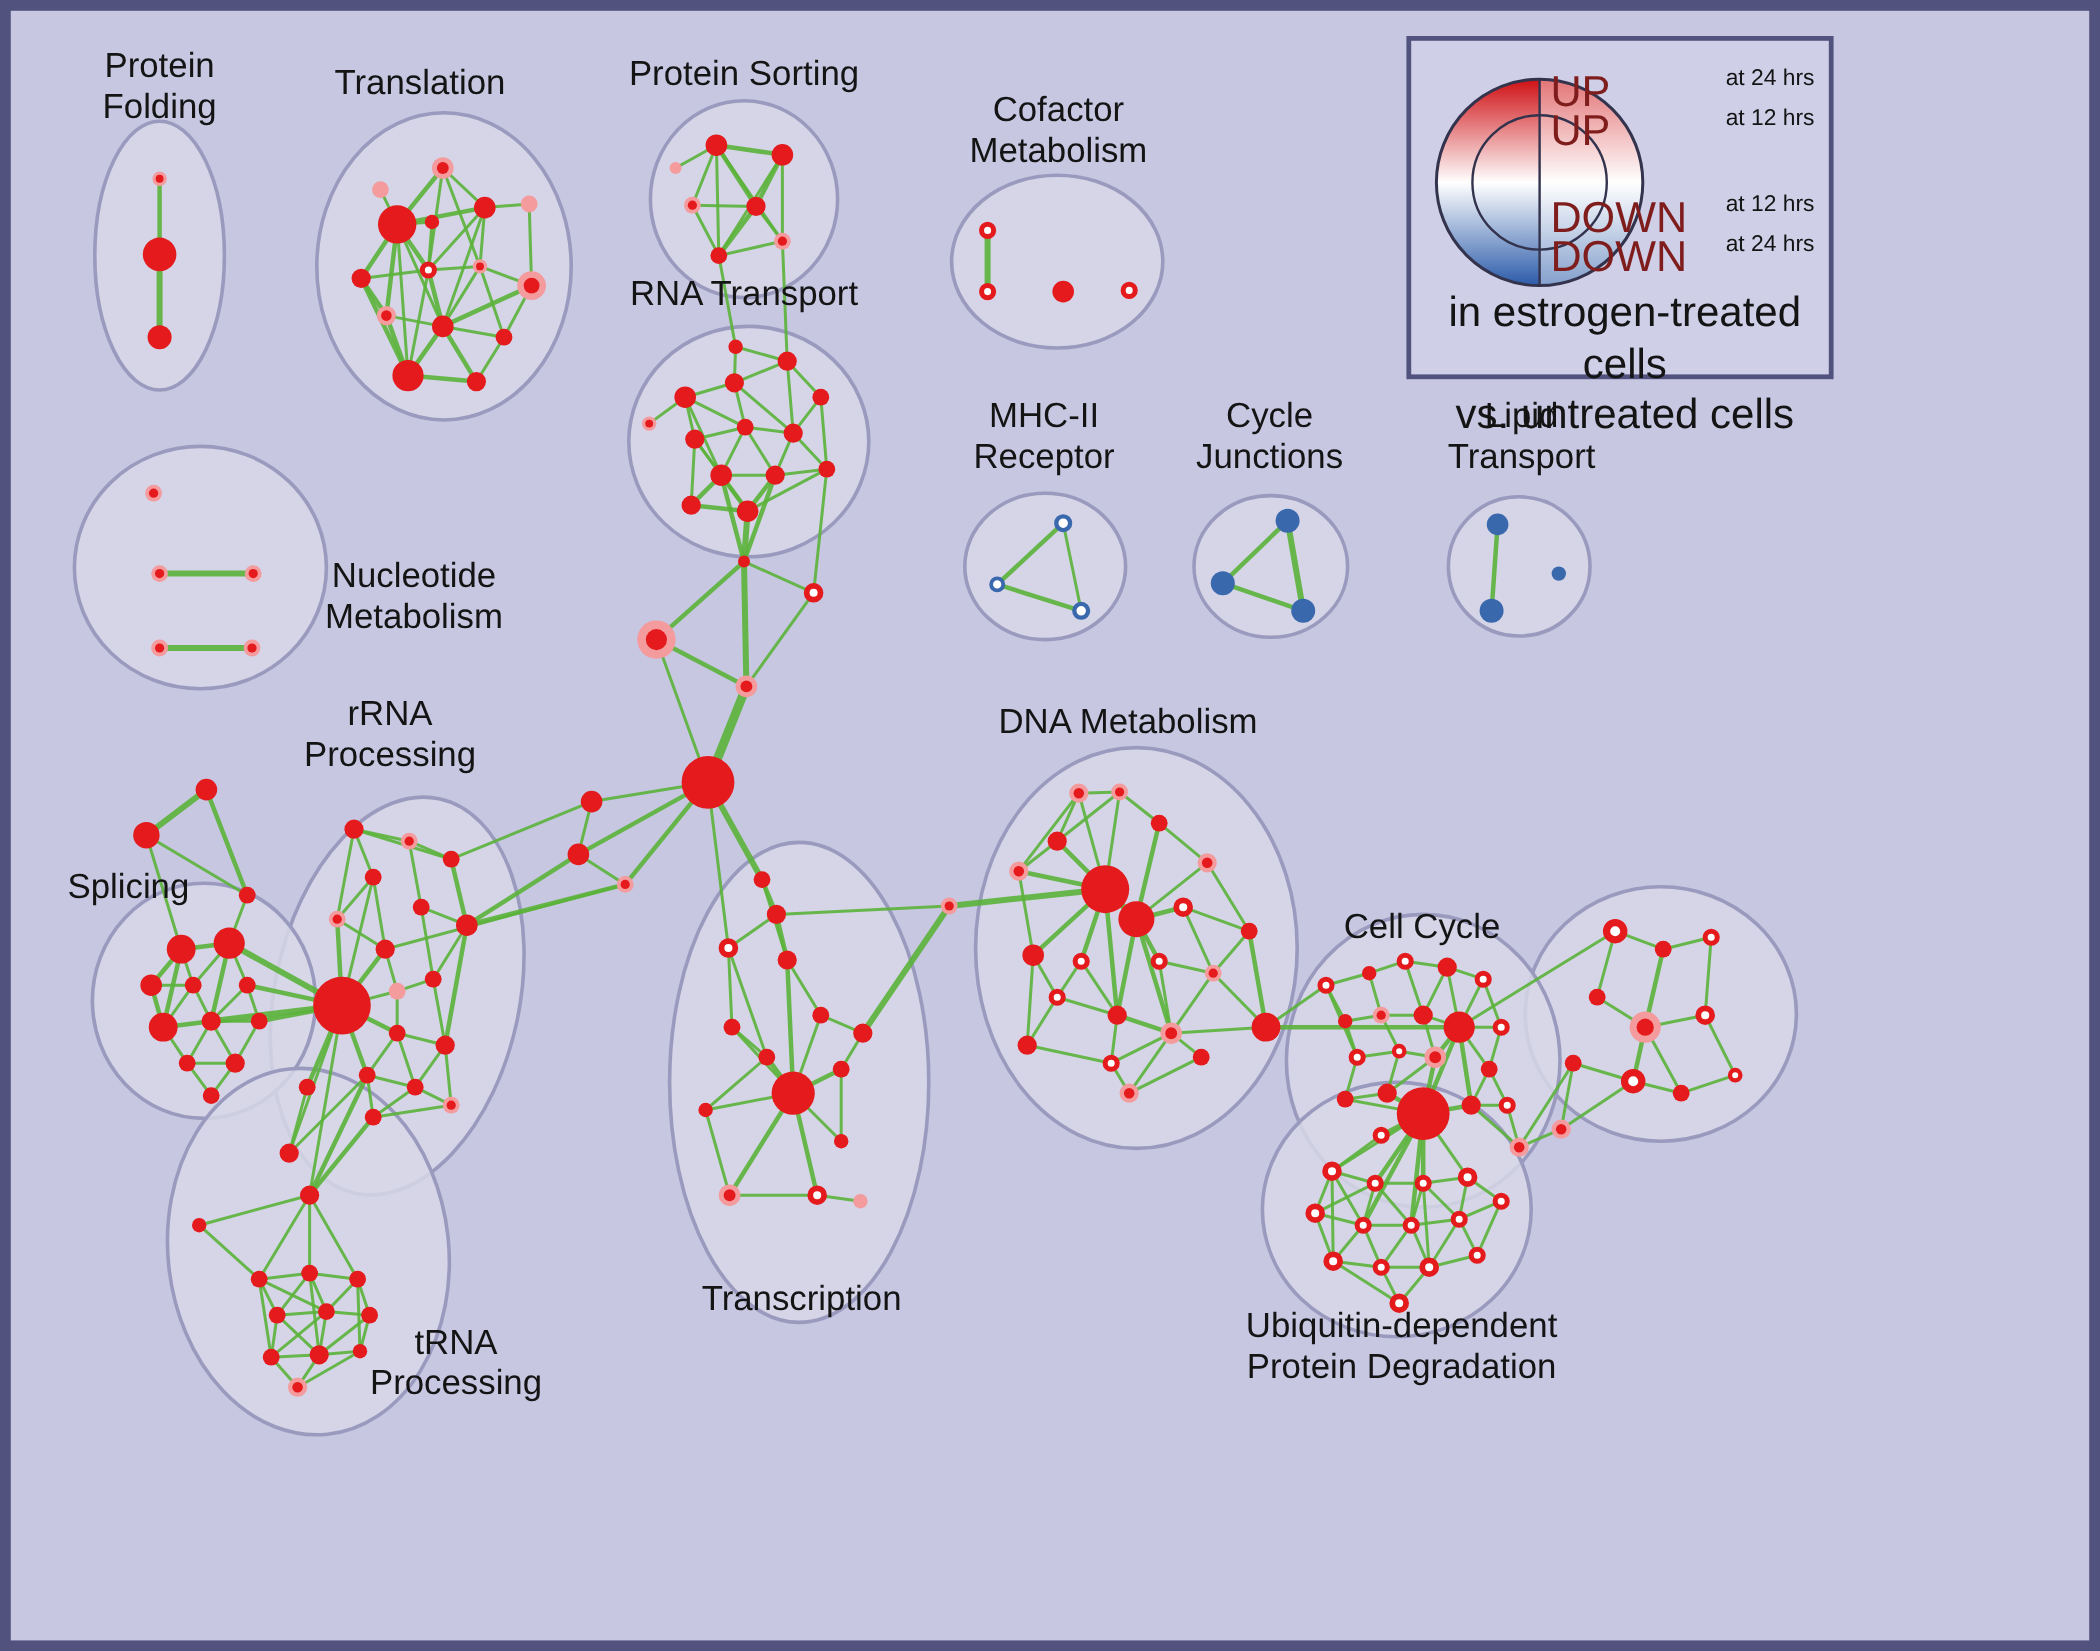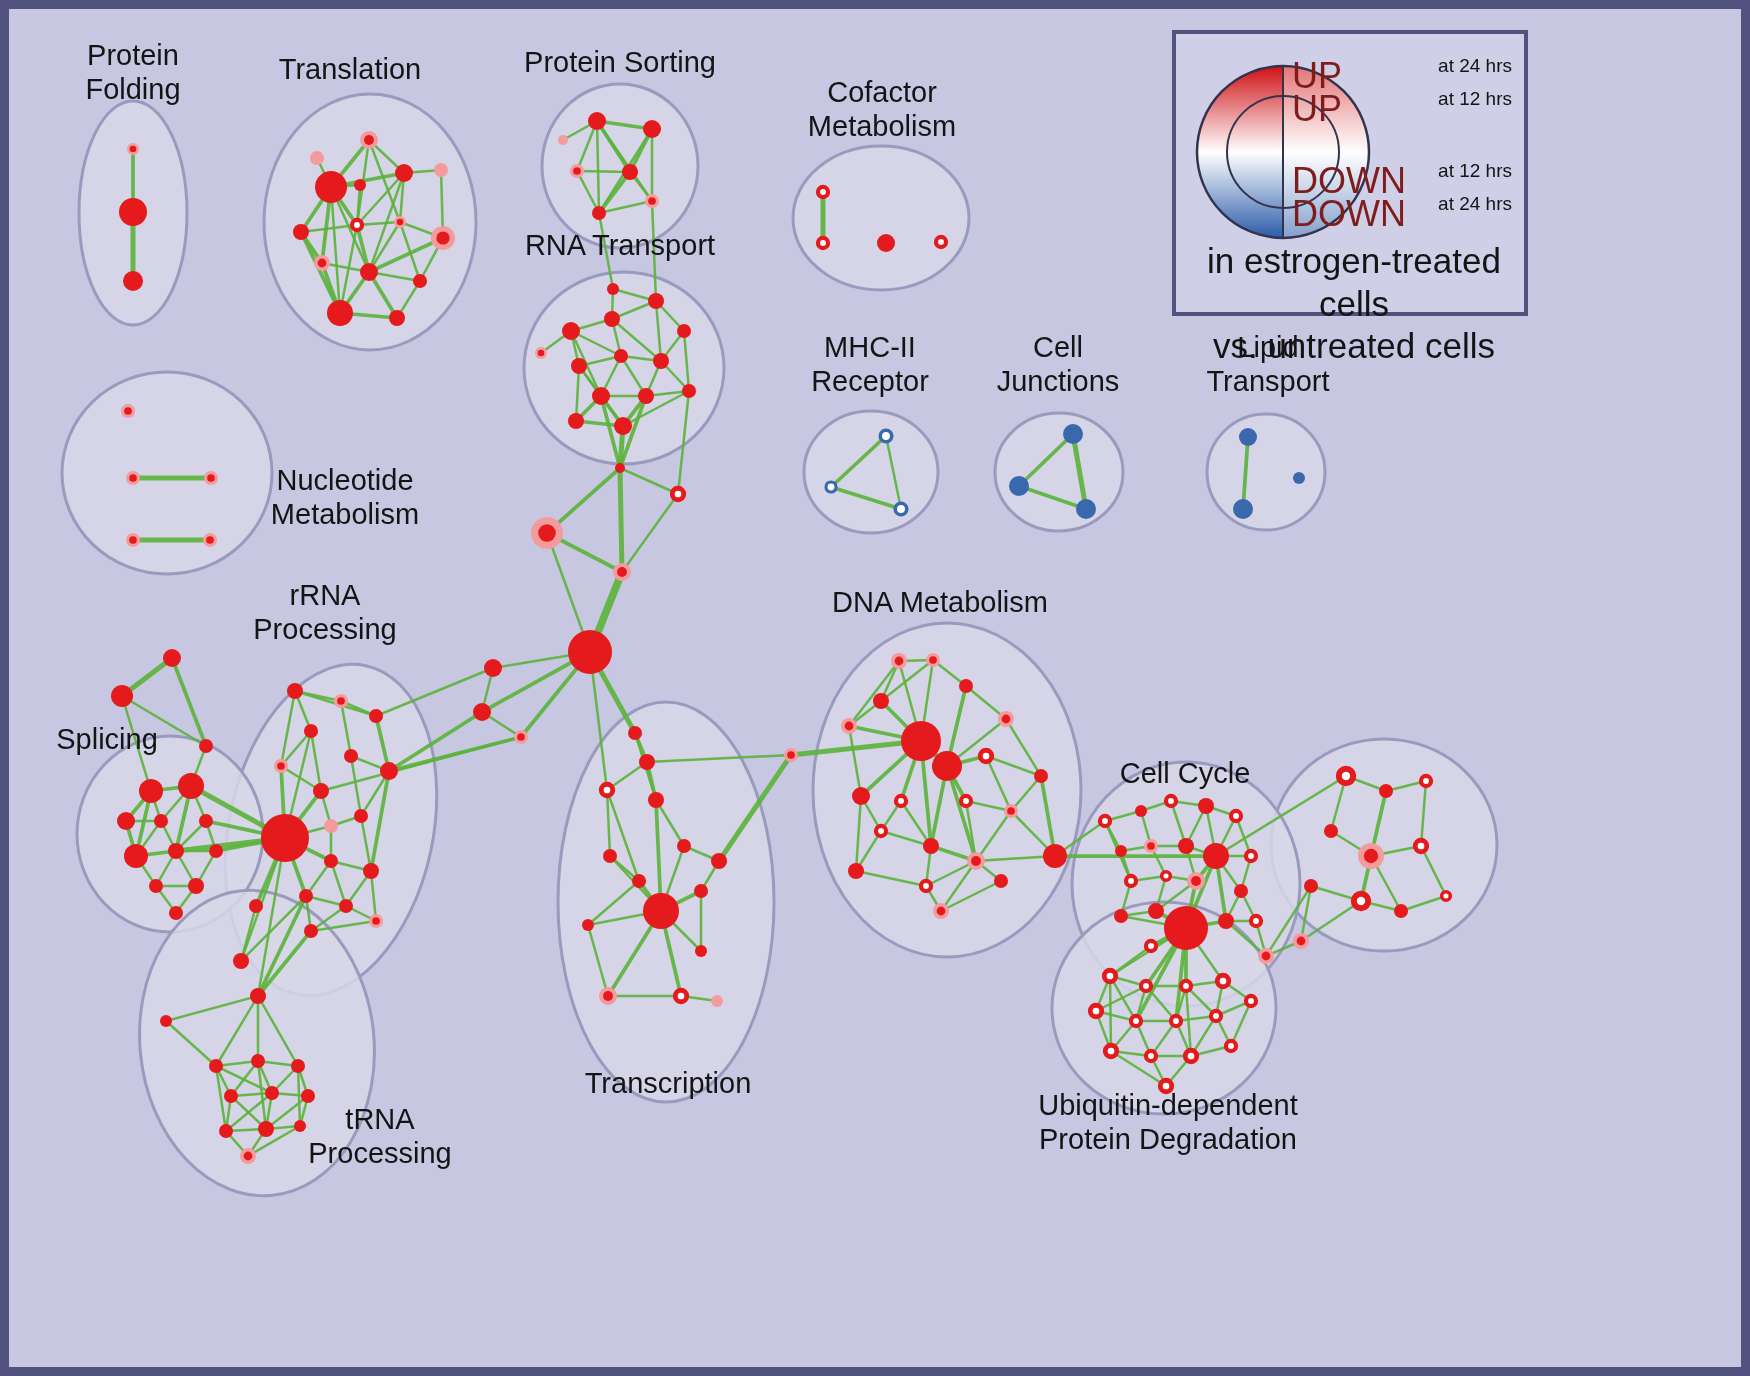--- a/index.html
+++ b/index.html
@@ -1067,21 +1067,21 @@
 Folding</div>
       <div class="cluster-label" style="left: 350px; top: 52px;">Translation</div>
       <div class="cluster-label" style="left: 620px; top: 45px;">Protein Sorting</div>
       <div class="cluster-label" style="left: 882px; top: 75px;">Cofactor
 Metabolism</div>
       <div class="cluster-label" style="left: 620px; top: 228px;">RNA Transport</div>
       <div class="cluster-label" style="left: 345px; top: 463px;">Nucleotide
 Metabolism</div>
       <div class="cluster-label" style="left: 870px; top: 330px;">MHC-II
 Receptor</div>
-      <div class="cluster-label" style="left: 1058px; top: 330px;">Cell
+      <div class="cluster-label" style="left: 1058px; top: 330px;">Cycle
 Junctions</div>
       <div class="cluster-label" style="left: 1268px; top: 330px;">Lipid
 Transport</div>
       <div class="cluster-label" style="left: 325px; top: 578px;">rRNA
 Processing</div>
       <div class="cluster-label" style="left: 107px; top: 722px;">Splicing</div>
       <div class="cluster-label" style="left: 940px; top: 585px;">DNA Metabolism</div>
       <div class="cluster-label" style="left: 1185px; top: 756px;">Cell Cycle</div>
       <div class="cluster-label" style="left: 380px; top: 1102px;">tRNA
 Processing</div>

